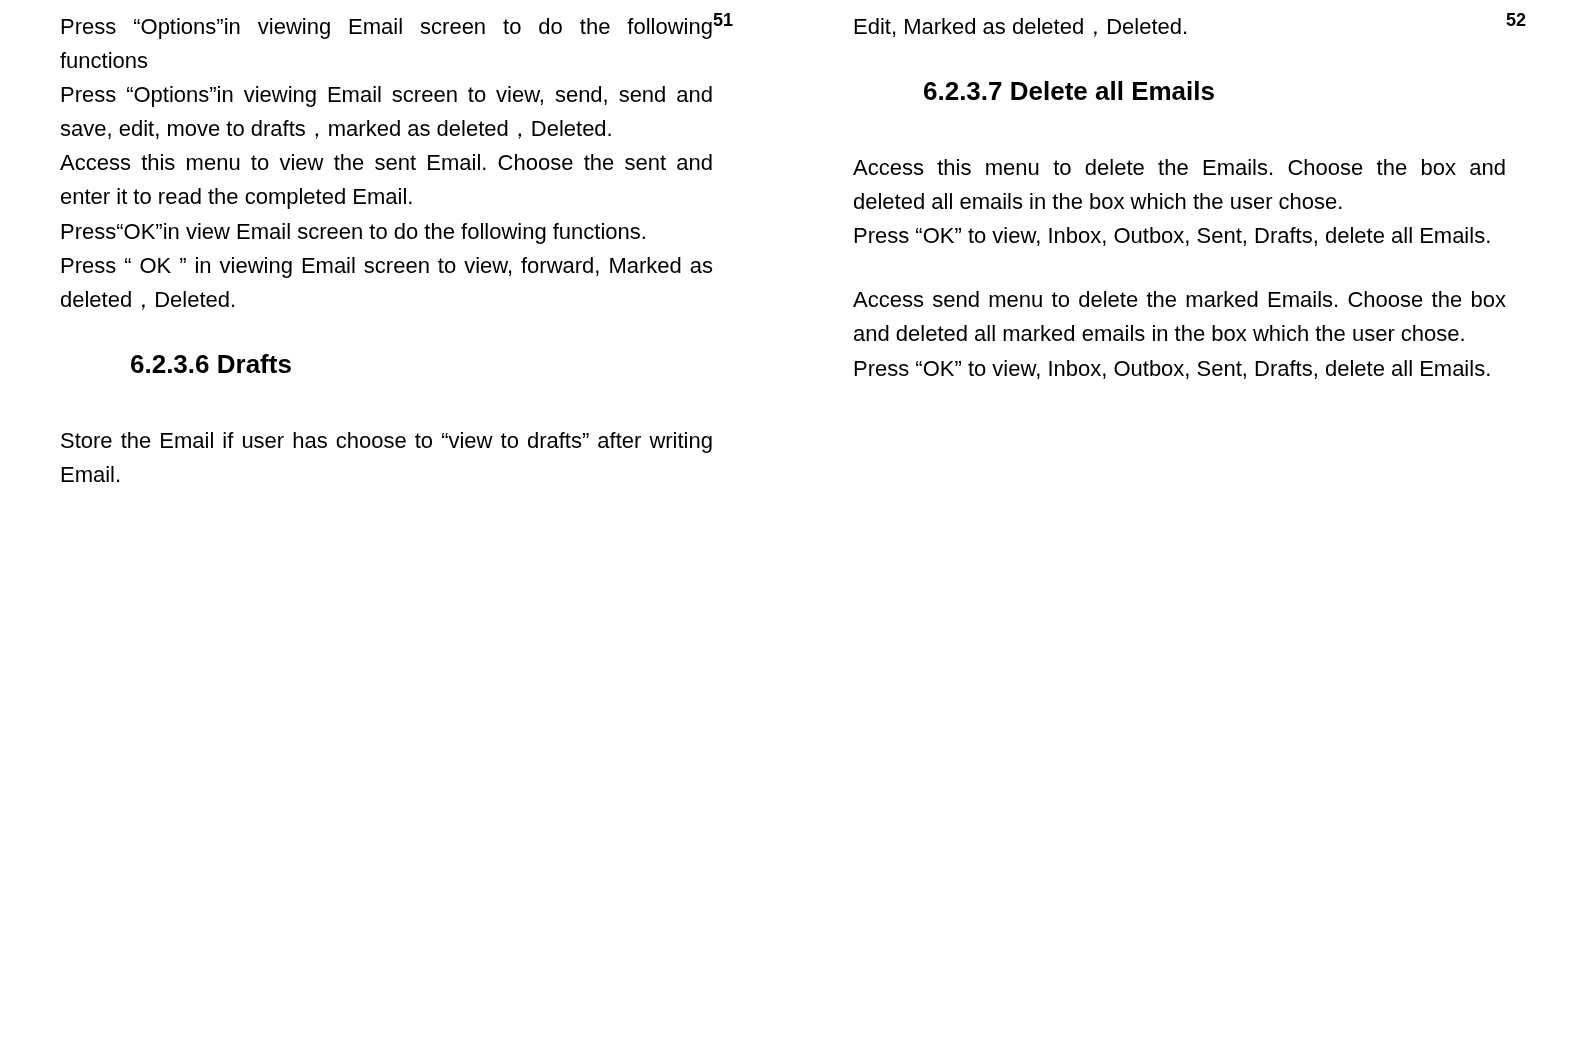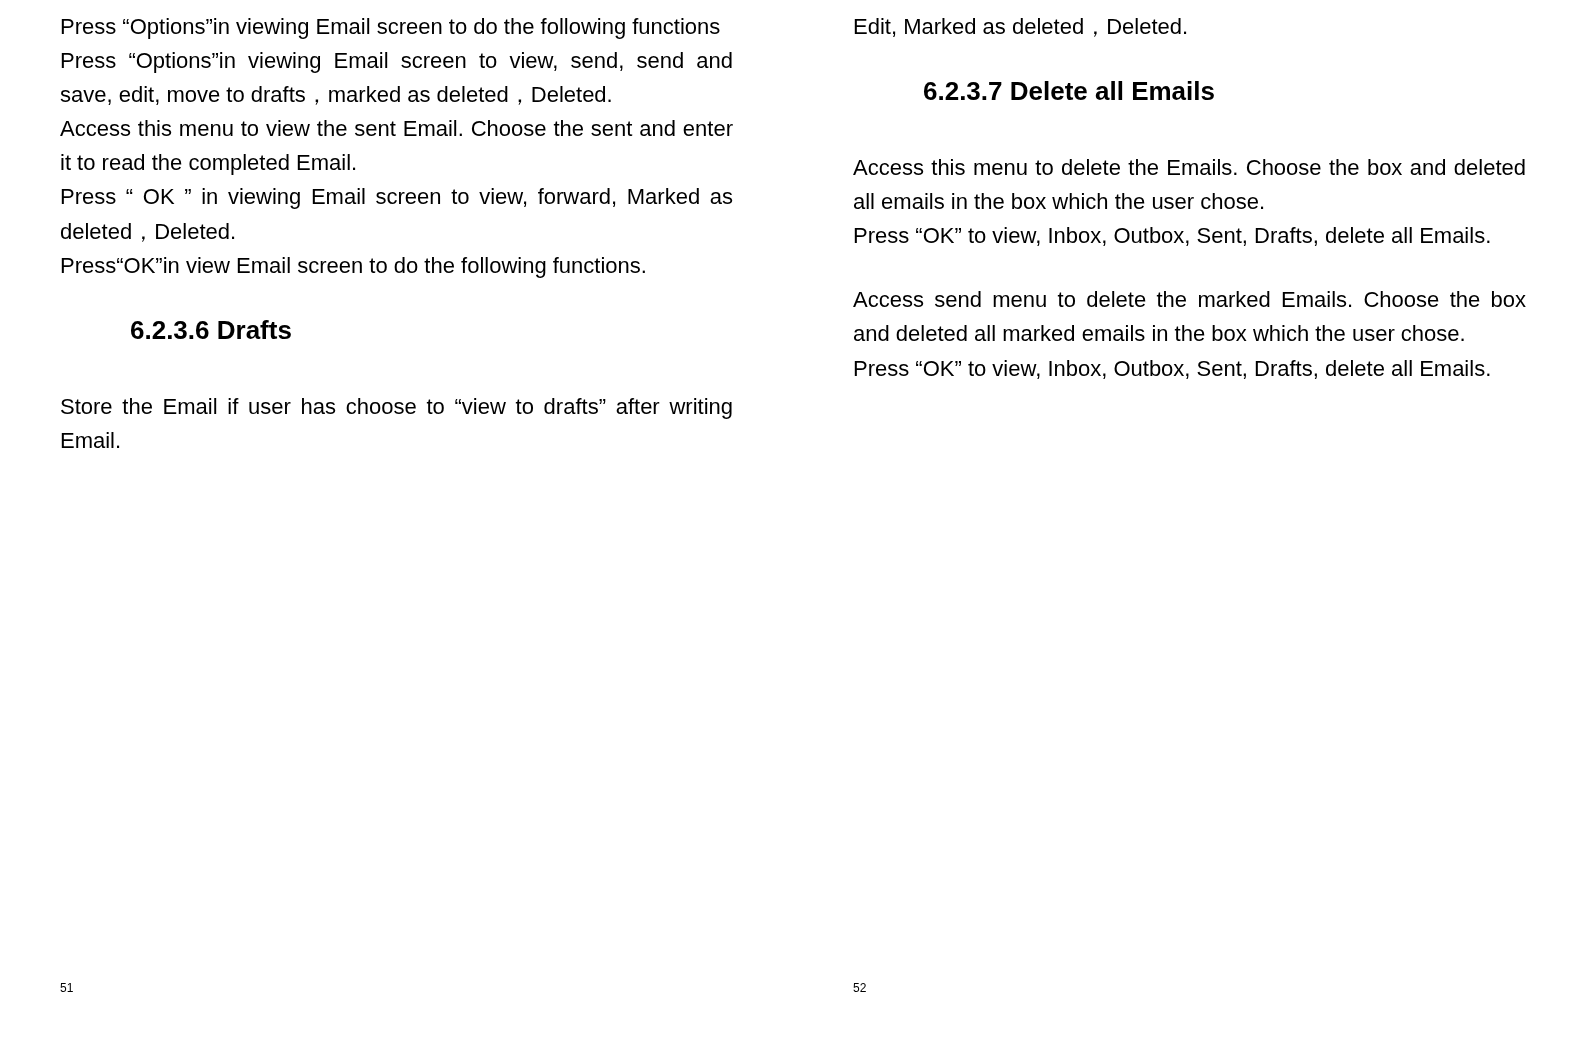--- a/index.html
+++ b/index.html
@@ -13,21 +13,20 @@
       width: 1586px;
       height: 1043px;
       display: flex;
       padding: 0;
     }
     .page {
       width: 50%;
       padding: 10px 60px 40px 60px;
       position: relative;
       display: flex;
-      flex-direction: column;
     }
     .page-content {
       flex: 1;
     }
     .body-text {
       font-size: 22px;
       line-height: 1.55;
       color: #000;
       text-align: justify;
       margin-bottom: 0;
@@ -35,38 +34,39 @@
     .heading {
       font-size: 26px;
       font-weight: bold;
       color: #000;
       margin-top: 32px;
       margin-bottom: 44px;
       padding-left: 70px;
     }
     .page-number {
       text-align: left;
-      font-size: 12px;
+      font-size: 18px;
       color: #000;
       padding-bottom: 8px;
+      font-weight: bold;
     }
     .spacer-extra {
       height: 30px;
     }
   </style>
 </head>
 <body>
 
 <div class="page">
   <div class="page-content">
     <p class="body-text">Press “Options”in viewing Email screen to do the following functions</p>
     <p class="body-text">Press “Options”in viewing Email screen to view, send, send and save, edit, move to drafts，marked as deleted，Deleted.</p>
     <p class="body-text">Access this menu to view the sent Email. Choose the sent and enter it to read the completed Email.</p>
+    <p class="body-text">Press“OK”in view Email screen to do the following functions.</p>
     <p class="body-text">Press “ OK ” in viewing Email screen to view, forward, Marked as deleted，Deleted.</p>
-    <p class="body-text">Press“OK”in view Email screen to do the following functions.</p>
     <h2 class="heading">6.2.3.6 Drafts</h2>
     <p class="body-text">Store the Email if user has choose to “view to drafts” after writing Email.</p>
   </div>
   <div class="page-number">51</div>
 </div>
 
 <div class="page">
   <div class="page-content">
     <p class="body-text">Edit, Marked as deleted，Deleted.</p>
     <h2 class="heading">6.2.3.7 Delete all Emails</h2>

